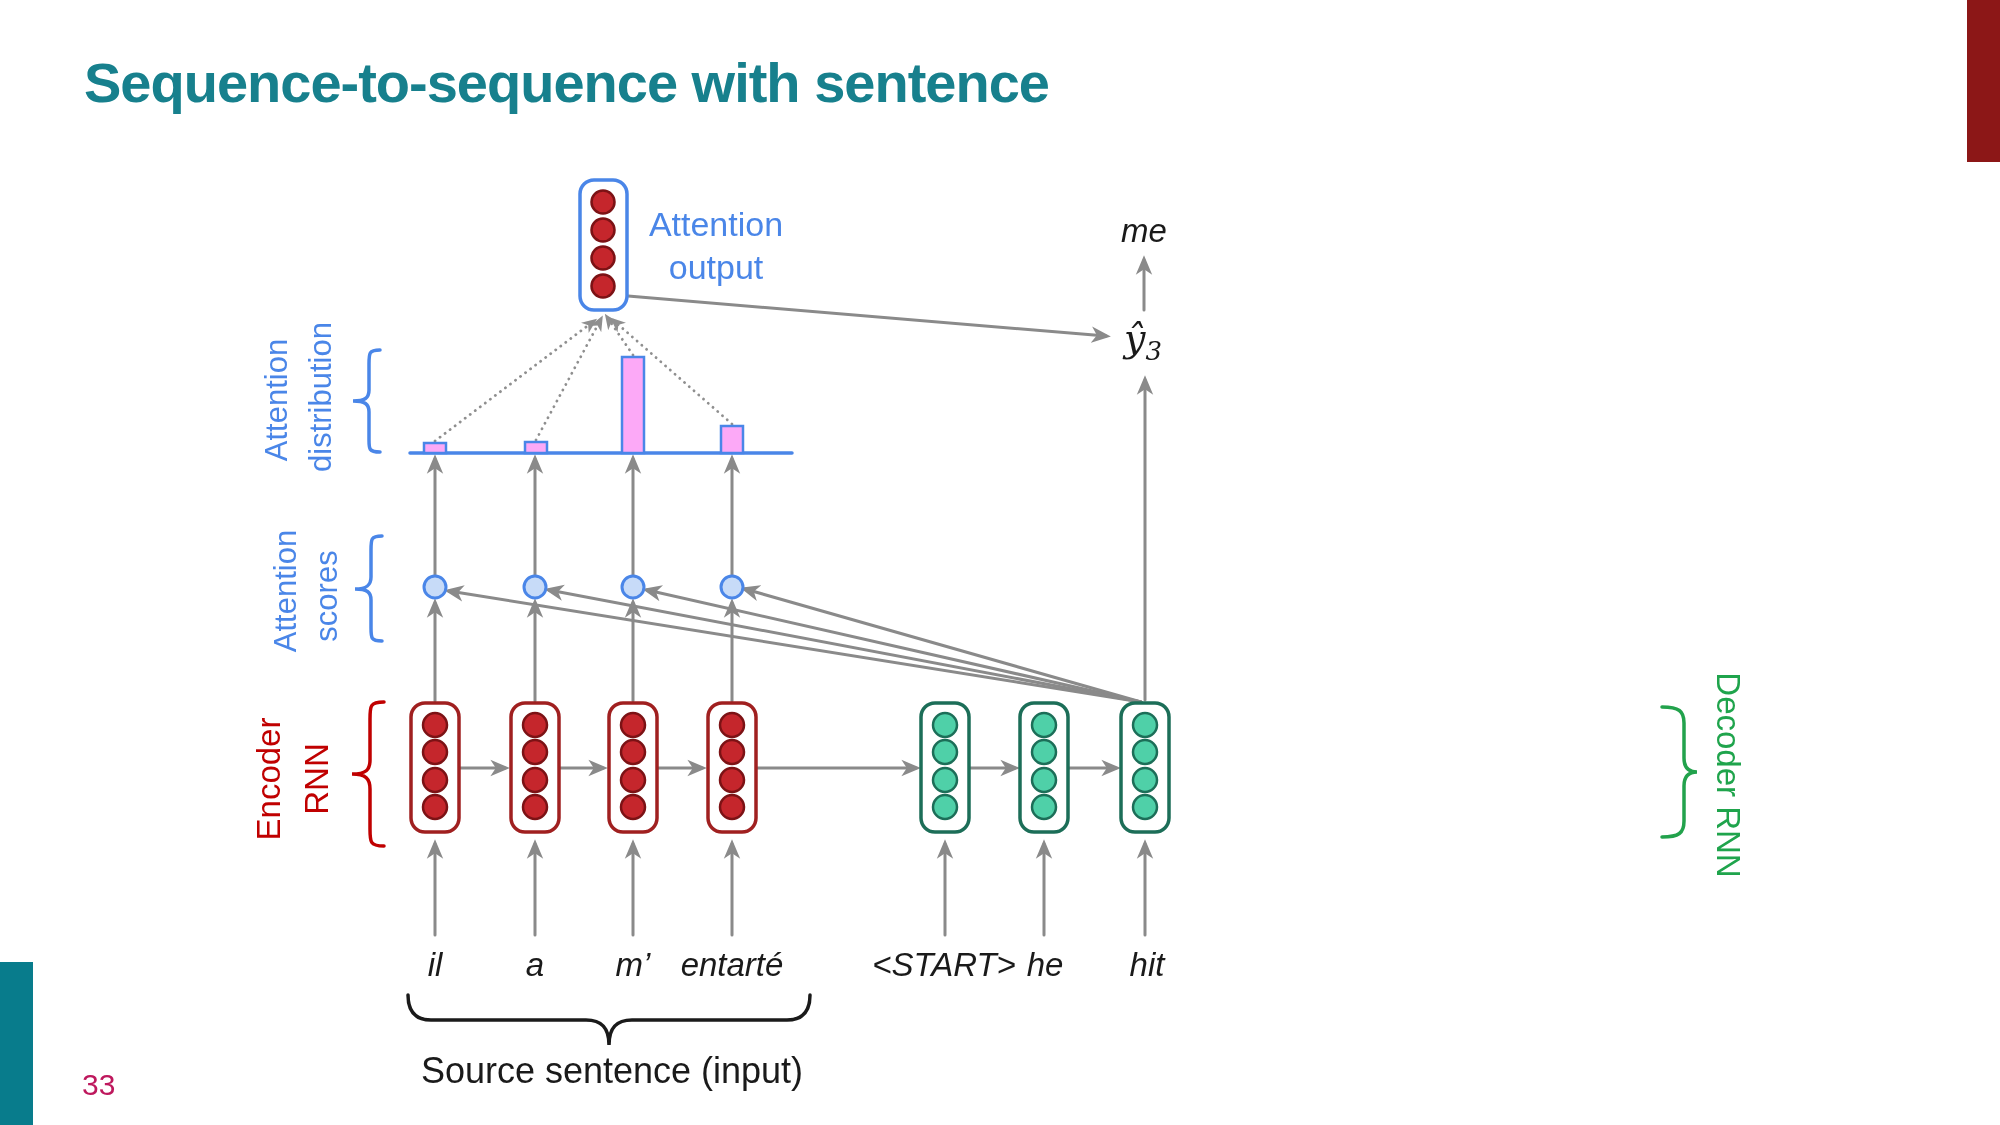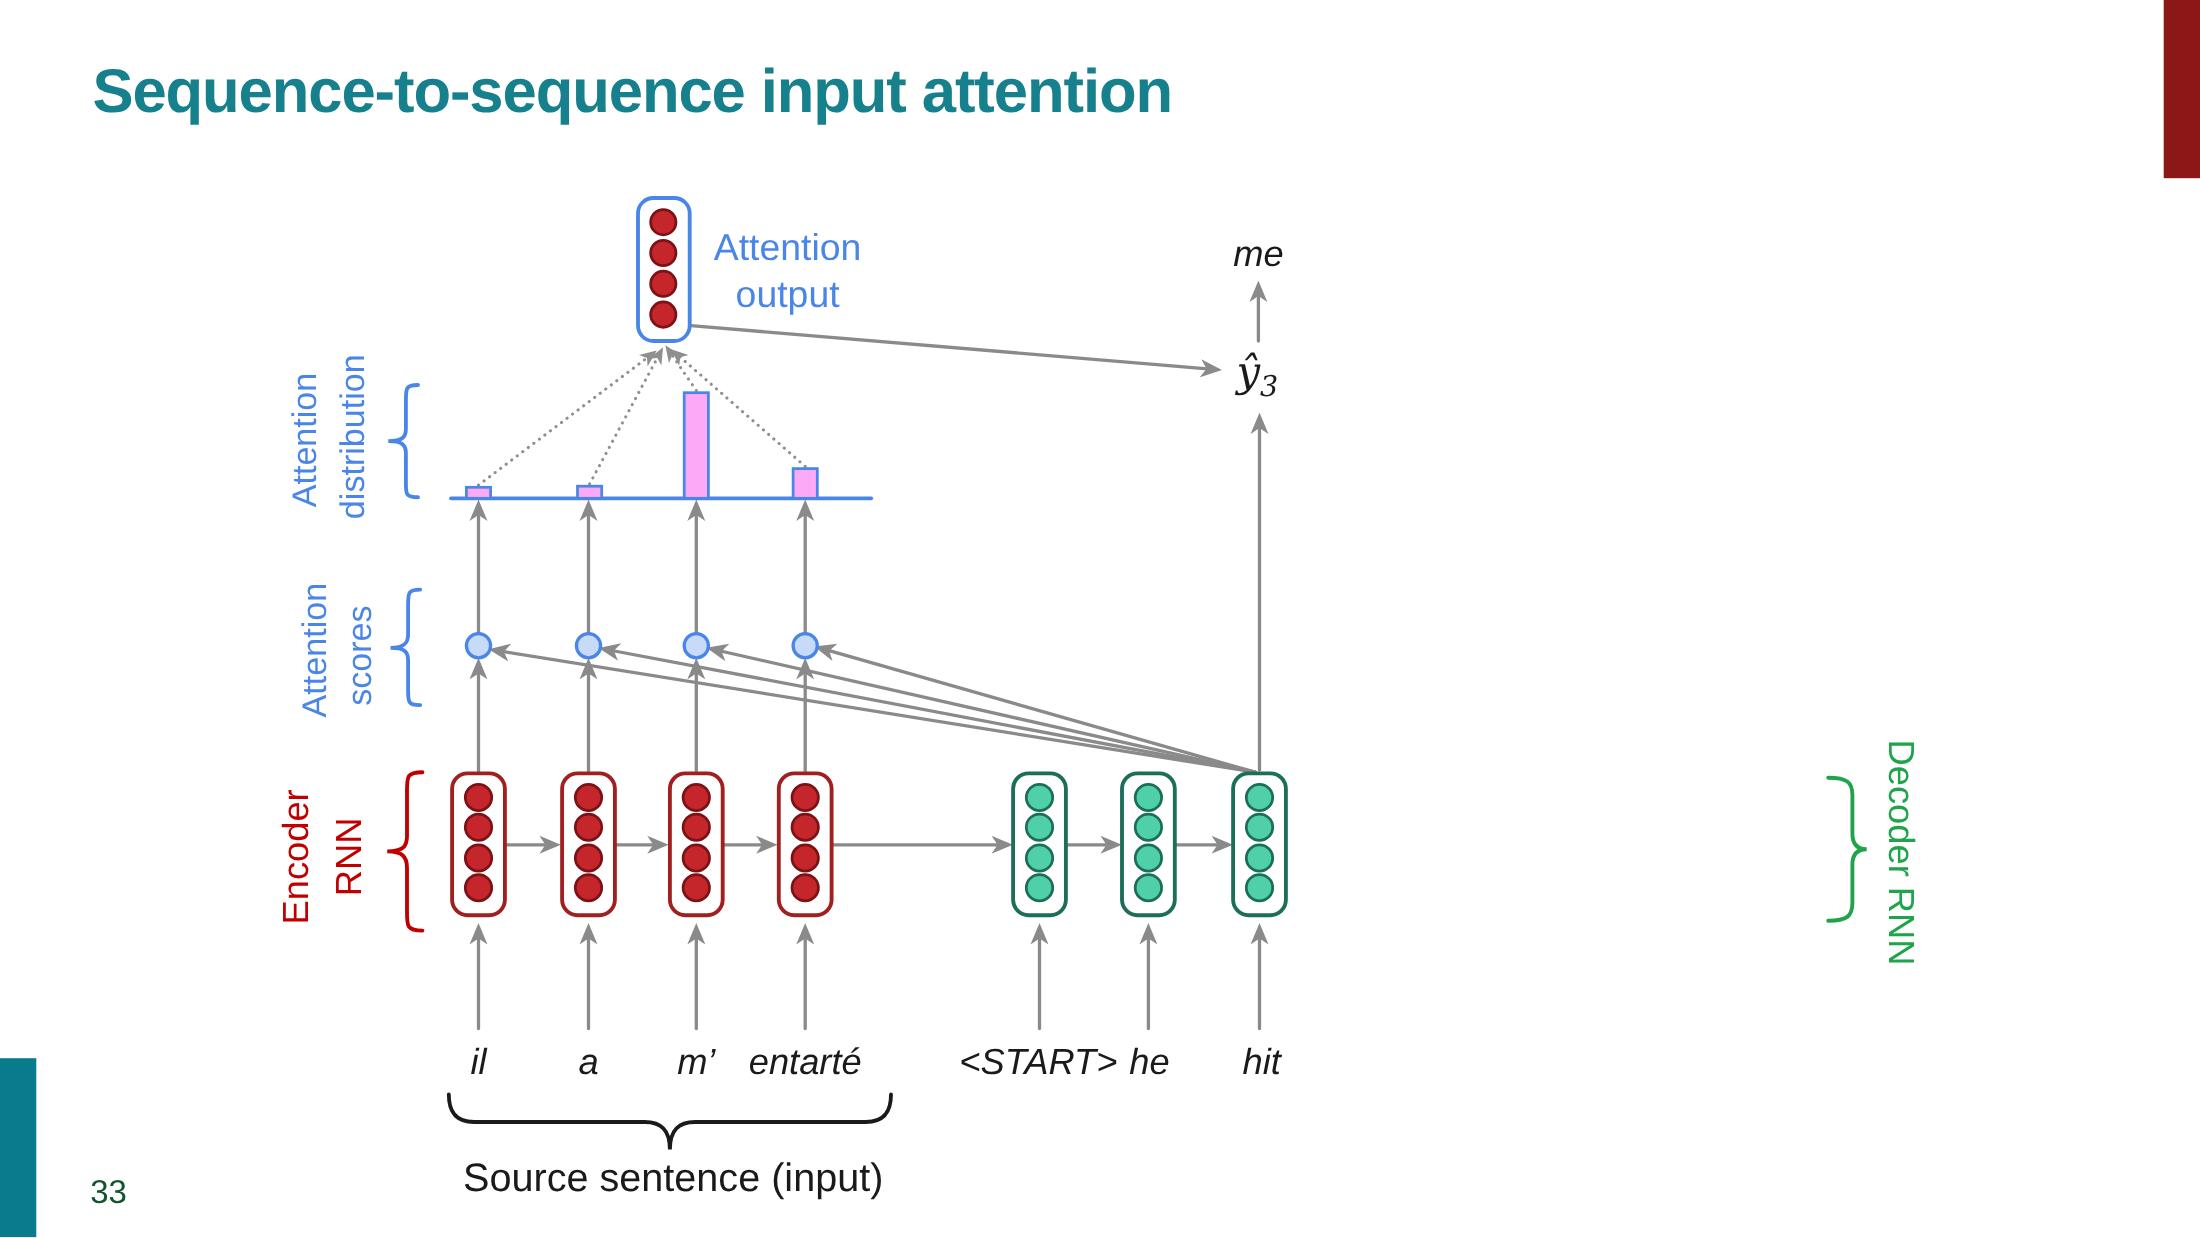--- a/index.html
+++ b/index.html
@@ -1,20 +1,20 @@
 <!DOCTYPE html>
 <html><head>
 <meta charset="utf-8">
 <style>
   html,body{margin:0;padding:0;background:#fff;}
   .slide{position:relative;width:2000px;height:1125px;background:#ffffff;overflow:hidden;
          font-family:"Liberation Sans",sans-serif;}
   .title{position:absolute;left:84px;top:50px;font-size:56px;font-weight:700;
          color:#17808D;letter-spacing:-1px;}
-  .page-num{position:absolute;left:82px;top:1068px;font-size:30px;color:#14532d;text-align:center;}
+  .page-num{position:absolute;left:82px;top:1068px;font-size:30px;color:#be185d;text-align:center;}
   .bar-top-right{position:absolute;left:1967px;top:0;width:33px;height:162px;background:#8C1717;}
   .bar-bottom-left{position:absolute;left:0;top:962px;width:33px;height:163px;background:#087C8C;}
   svg{position:absolute;left:0;top:0;}
   svg text{font-family:"Liberation Sans",sans-serif;}
   .gl{stroke:#8A8A8A;stroke-width:3;fill:none;stroke-linecap:round;}
   .dot{stroke:#8F8F8F;stroke-width:2.8;fill:none;stroke-linecap:round;stroke-dasharray:0.1 6.2;}
   .axis{stroke:#4A86E8;stroke-width:3.5;stroke-linecap:round;}
   .bar{fill:#FCA9F7;stroke:#4A86E8;stroke-width:2.5;}
   .scorec{fill:#C7DBF8;stroke:#4A86E8;stroke-width:3;}
   .obox{fill:#fff;stroke:#4A86E8;stroke-width:3.5;}
@@ -30,21 +30,21 @@
   .greenlab{fill:#1FA44C;font-size:33px;}
   .w{font-style:italic;font-size:33px;fill:#1a1a1a;}
   .yhat{font-family:"DejaVu Serif",serif;font-style:italic;font-size:38px;fill:#1a1a1a;}
   .cap{font-size:36px;fill:#1a1a1a;}
 </style>
 </head>
 <body>
 
 <div class="slide">
 
-  <div class="title">Sequence-to-sequence input attention</div>
+  <div class="title">Sequence-to-sequence with sentence</div>
   <div class="page-num">33</div>
   <div class="bar-top-right"></div>
   <div class="bar-bottom-left"></div>
 
   <svg width="2000" height="1125" viewBox="0 0 2000 1125">
     <defs>
       <marker id="ah" viewBox="0 0 10 10" refX="7.5" refY="5" markerWidth="6.5" markerHeight="6.5" orient="auto-start-reverse">
         <path d="M0,0.8 L10,5 L0,9.2 L2.8,5 Z" fill="#8A8A8A"></path>
       </marker>
       <marker id="ahd" viewBox="0 0 10 10" refX="7.5" refY="5" markerWidth="5.5" markerHeight="5.5" orient="auto-start-reverse">

